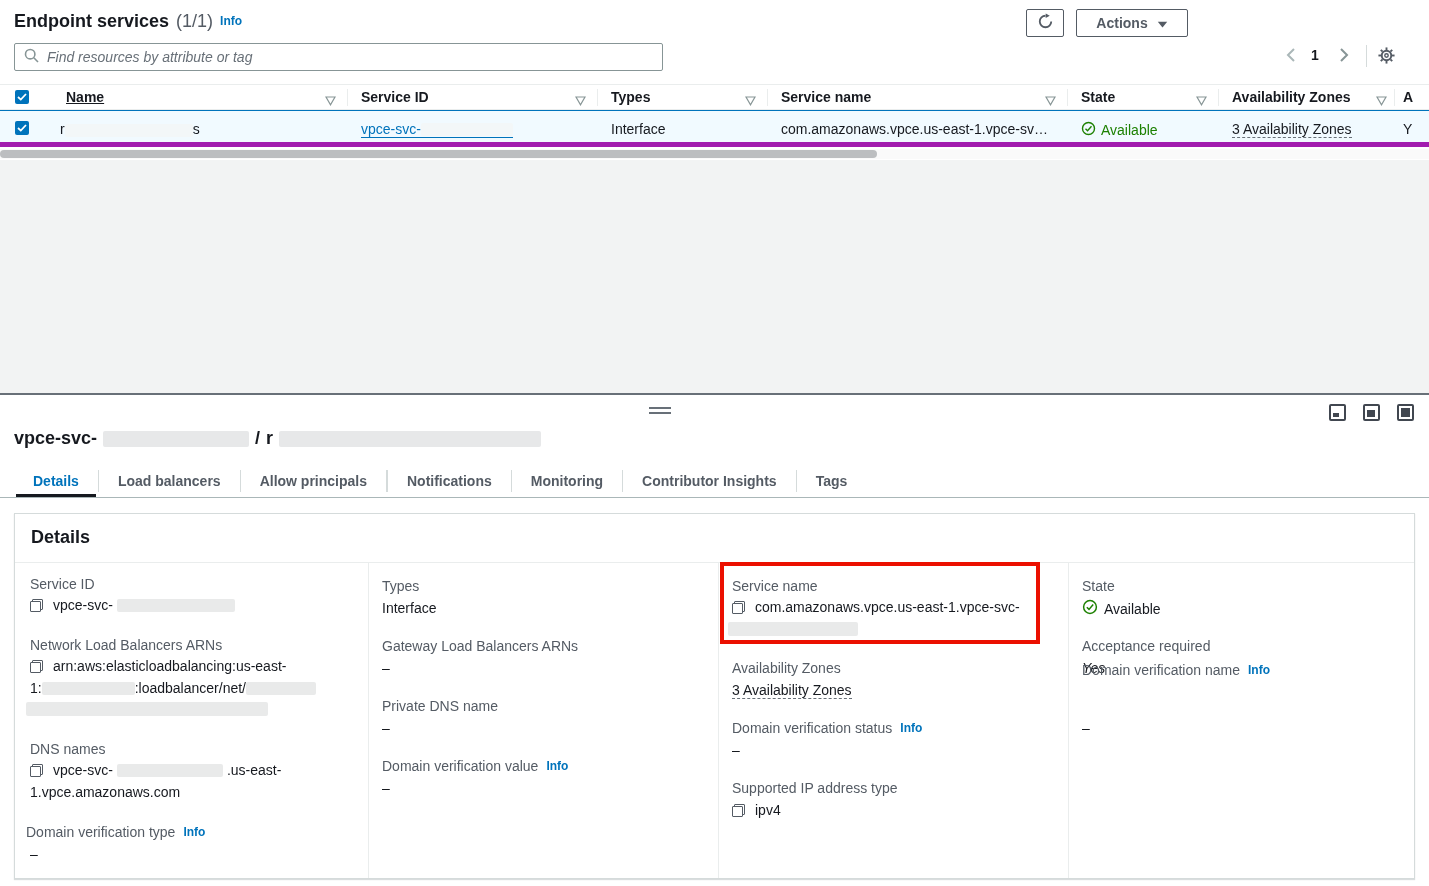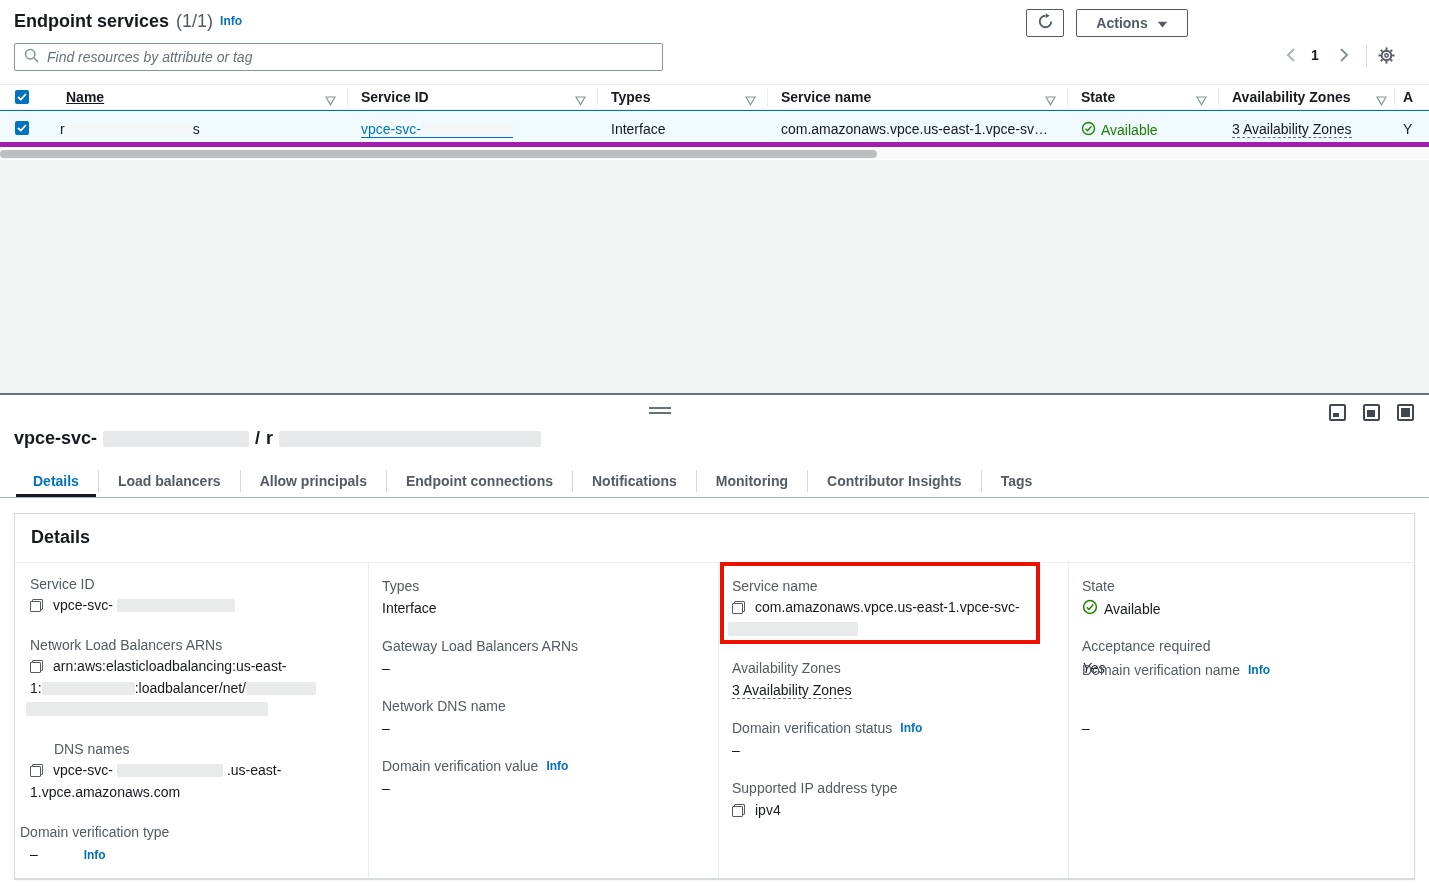--- a/index.html
+++ b/index.html
@@ -256,21 +256,20 @@
       <span class="redact redact-title" style="width:262px;"></span>
   </div>
 
   <div class="abs tabs">
     <div class="tab active">Details</div>
     <span class="tab-sep"></span>
     <div class="tab">Load balancers</div>
     <span class="tab-sep"></span>
     <div class="tab">Allow principals</div>
     <span class="tab-sep"></span>
-    <div class="tab">Endpoint connections</div>
     <span class="tab-sep"></span>
     <div class="tab">Notifications</div>
     <span class="tab-sep"></span>
     <div class="tab">Monitoring</div>
     <span class="tab-sep"></span>
     <div class="tab">Contributor Insights</div>
     <span class="tab-sep"></span>
     <div class="tab">Tags</div>
   </div>
 
@@ -297,42 +296,42 @@
   <div class="abs f-value" style="left:30px; top:680px; gap:0;">
     <span>1:</span>
       <span class="redact" style="width:93px;"></span>
       <span>:loadbalancer/net/</span>
       <span class="redact" style="width:70px;"></span>
   </div>
   <div class="abs f-value" style="left:26px; top:702px;">
     <span class="redact" style="width:242px; height:14px;"></span>
   </div>
 
-  <div class="abs f-label" style="left:30px; top:741px;margin-left:24px;">DNS names</div>
+  <div class="abs f-label" style="left:30px; top:741px;">DNS names</div>
   <div class="abs f-value" style="left:30px; top:762px;">
     <span class="copy"></span>
     <span>vpce-svc-</span>
       <span class="redact" style="width:106px; margin-left:-6px;"></span>
       <span style="margin-left:-6px;">.us-east-</span>
   </div>
   <div class="abs f-value" style="left:30px; top:784px;">1.vpce.amazonaws.com</div>
 
-  <div class="abs f-label" style="left:20px; top:824px;flex-direction:column;">
+  <div class="abs f-label" style="left:26px; top:824px;">
     <span>Domain verification type</span>
     <span class="info-link" style="top:0;">Info</span>
   </div>
   <div class="abs f-value" style="left:30px; top:846px;">–</div>
 
   <div class="abs f-label" style="left:382px; top:578px;">Types</div>
   <div class="abs f-value" style="left:382px; top:600px;">Interface</div>
 
   <div class="abs f-label" style="left:382px; top:638px;">Gateway Load Balancers ARNs</div>
   <div class="abs f-value" style="left:382px; top:660px;">–</div>
 
-  <div class="abs f-label" style="left:382px; top:698px;">Network DNS name</div>
+  <div class="abs f-label" style="left:382px; top:698px;">Private DNS name</div>
   <div class="abs f-value" style="left:382px; top:720px;">–</div>
 
   <div class="abs f-label" style="left:382px; top:758px;">
     <span>Domain verification value</span>
     <span class="info-link" style="top:0;">Info</span>
   </div>
   <div class="abs f-value" style="left:382px; top:780px;">–</div>
 
   <div class="abs f-label" style="left:732px; top:578px;">Service name</div>
   <div class="abs f-value" style="left:732px; top:599px;">

